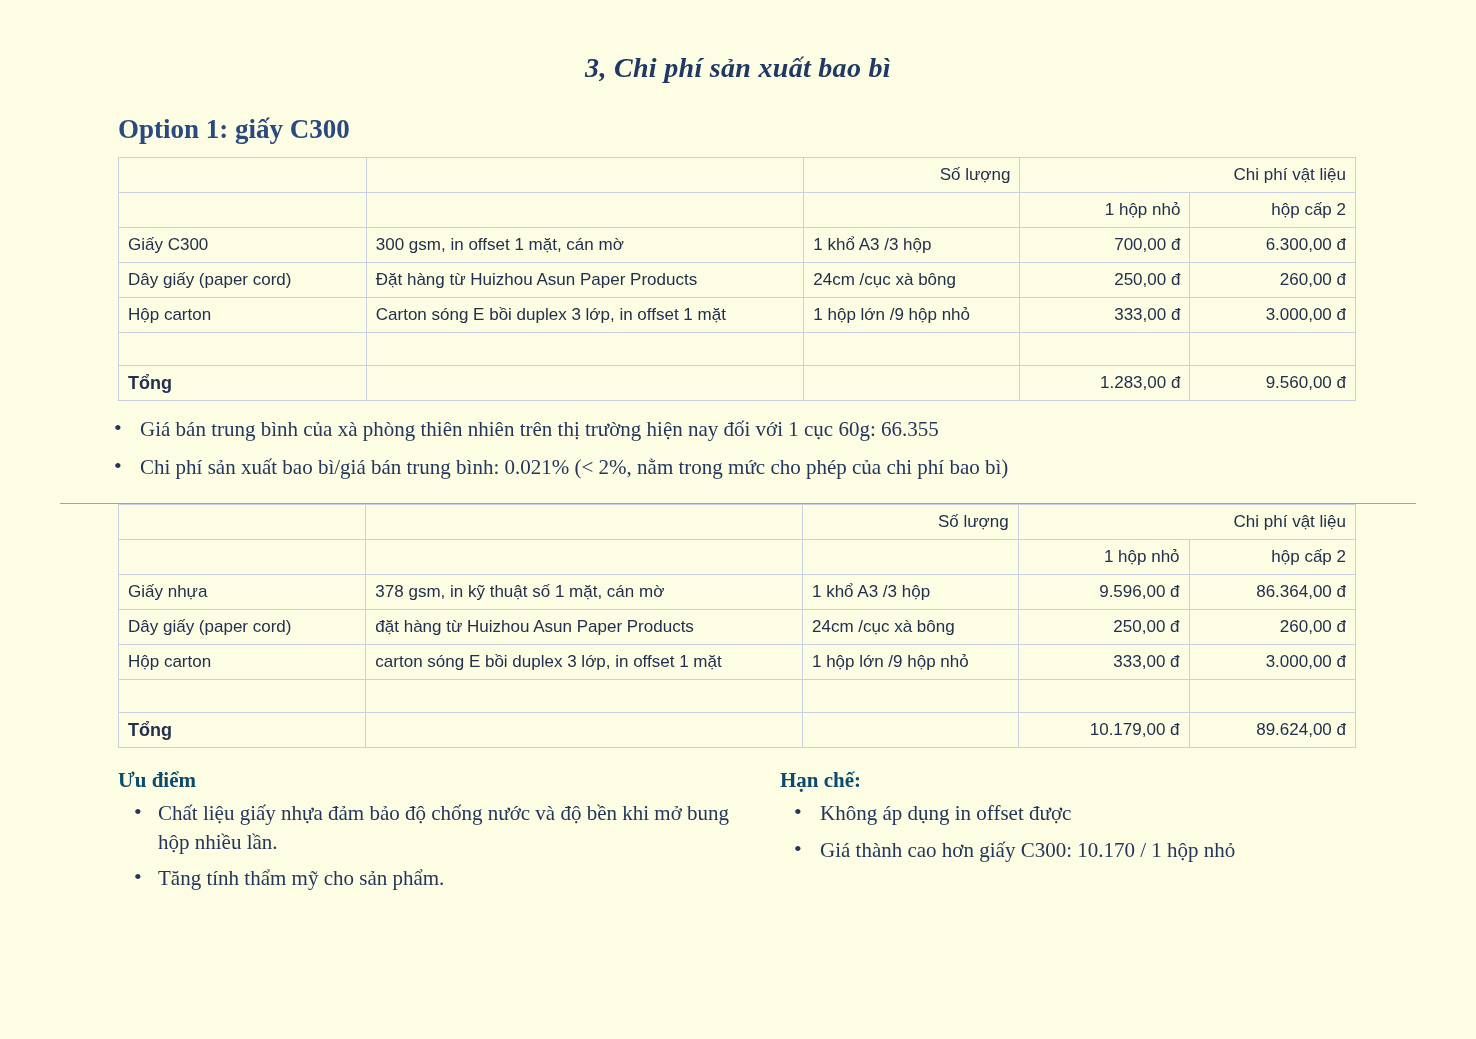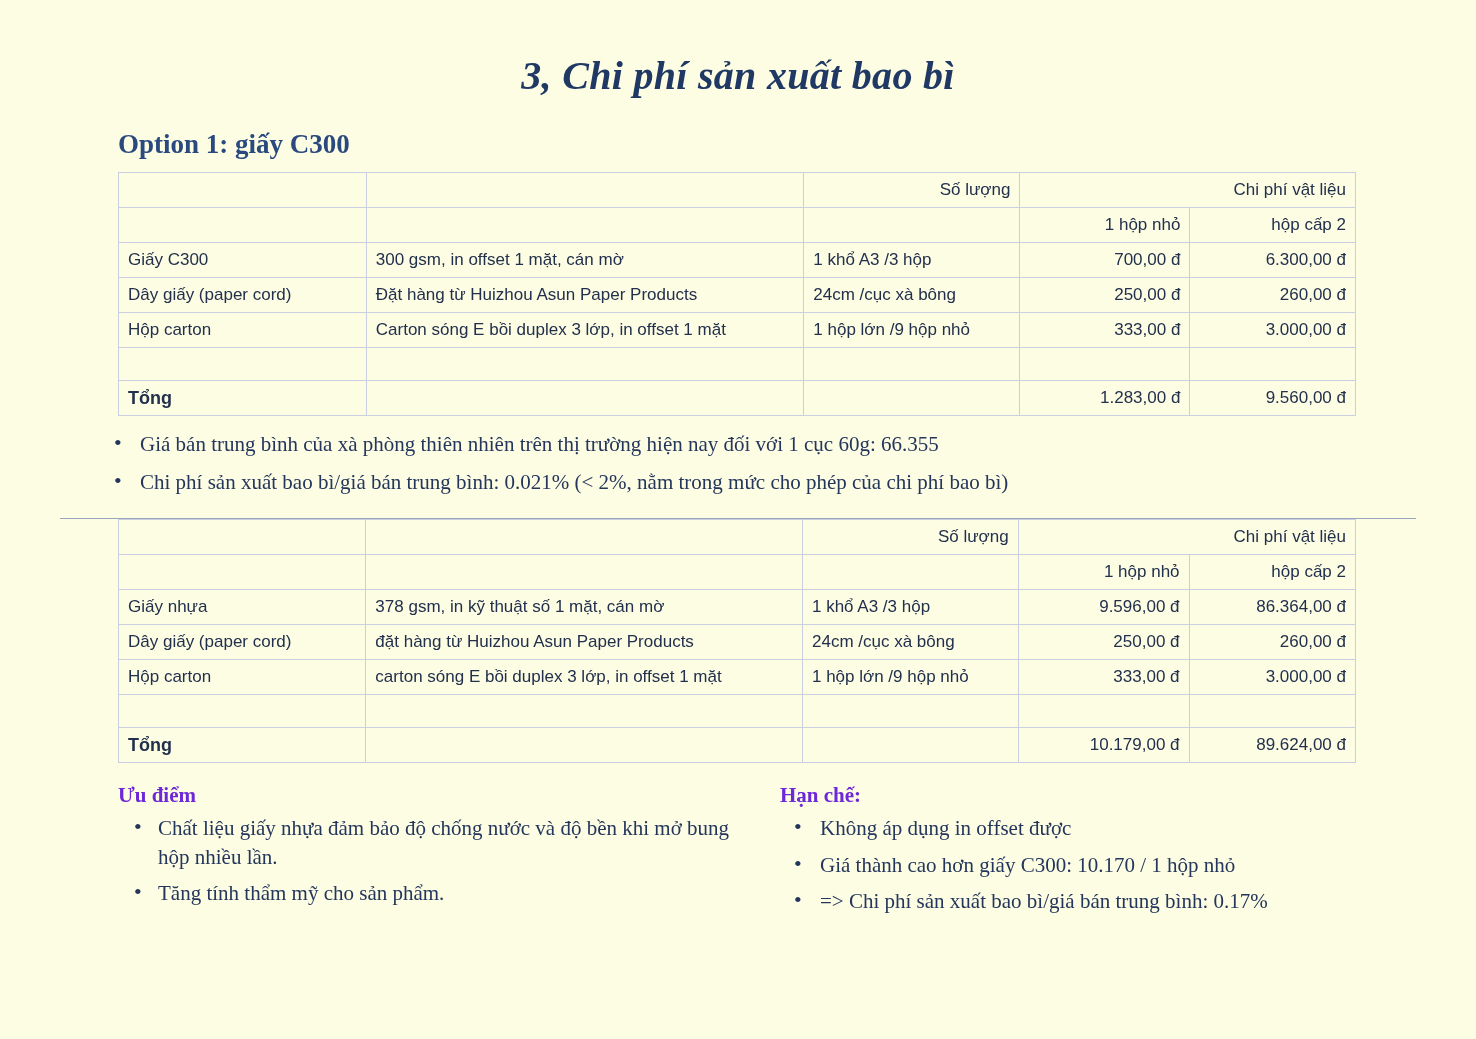--- a/index.html
+++ b/index.html
@@ -18,21 +18,21 @@
     position: relative;
     width: 1476px;
     height: 1039px;
     box-sizing: border-box;
   }
   .title {
     text-align: center;
     font-family: "Liberation Serif", serif;
     font-style: italic;
     font-weight: bold;
-    font-size: 40px;
+    font-size: 28px;
     color: #1f3864;
     margin: 0;
     padding-top: 52px;
     letter-spacing: 0.3px;
   }
   .section-heading {
     font-family: "Liberation Serif", serif;
     font-weight: bold;
     font-size: 27px;
     color: #2a4a7f;
@@ -107,21 +107,21 @@
     display: flex;
     margin-top: 20px;
     padding-left: 118px;
   }
   .col-left { width: 640px; }
   .col-right { width: 640px; }
   .sub-head {
     font-family: "Liberation Serif", serif;
     font-weight: bold;
     font-size: 21px;
-    color: #6d28d9;
+    color: #0c4a6e;
     margin-bottom: 6px;
   }
   .sub-head.right { margin-left: 22px; }
   ul.bullets {
     margin: 0;
     padding: 0 0 0 40px;
     list-style: none;
   }
   ul.bullets li {
     position: relative;
@@ -274,18 +274,17 @@
       <ul class="bullets">
         <li>Chất liệu giấy nhựa đảm bảo độ chống nước và độ bền khi mở bung hộp nhiều lần.</li>
         <li>Tăng tính thẩm mỹ cho sản phẩm.</li>
       </ul>
     </div>
     <div class="col-right">
       <div class="sub-head right">Hạn chế:</div>
       <ul class="bullets right">
         <li>Không áp dụng in offset được</li>
         <li>Giá thành cao hơn giấy C300: 10.170 / 1 hộp nhỏ</li>
-        <li>=&gt; Chi phí sản xuất bao bì/giá bán trung bình: 0.17%</li>
       </ul>
     </div>
   </div>
 
 </div>
 
 </body></html>

